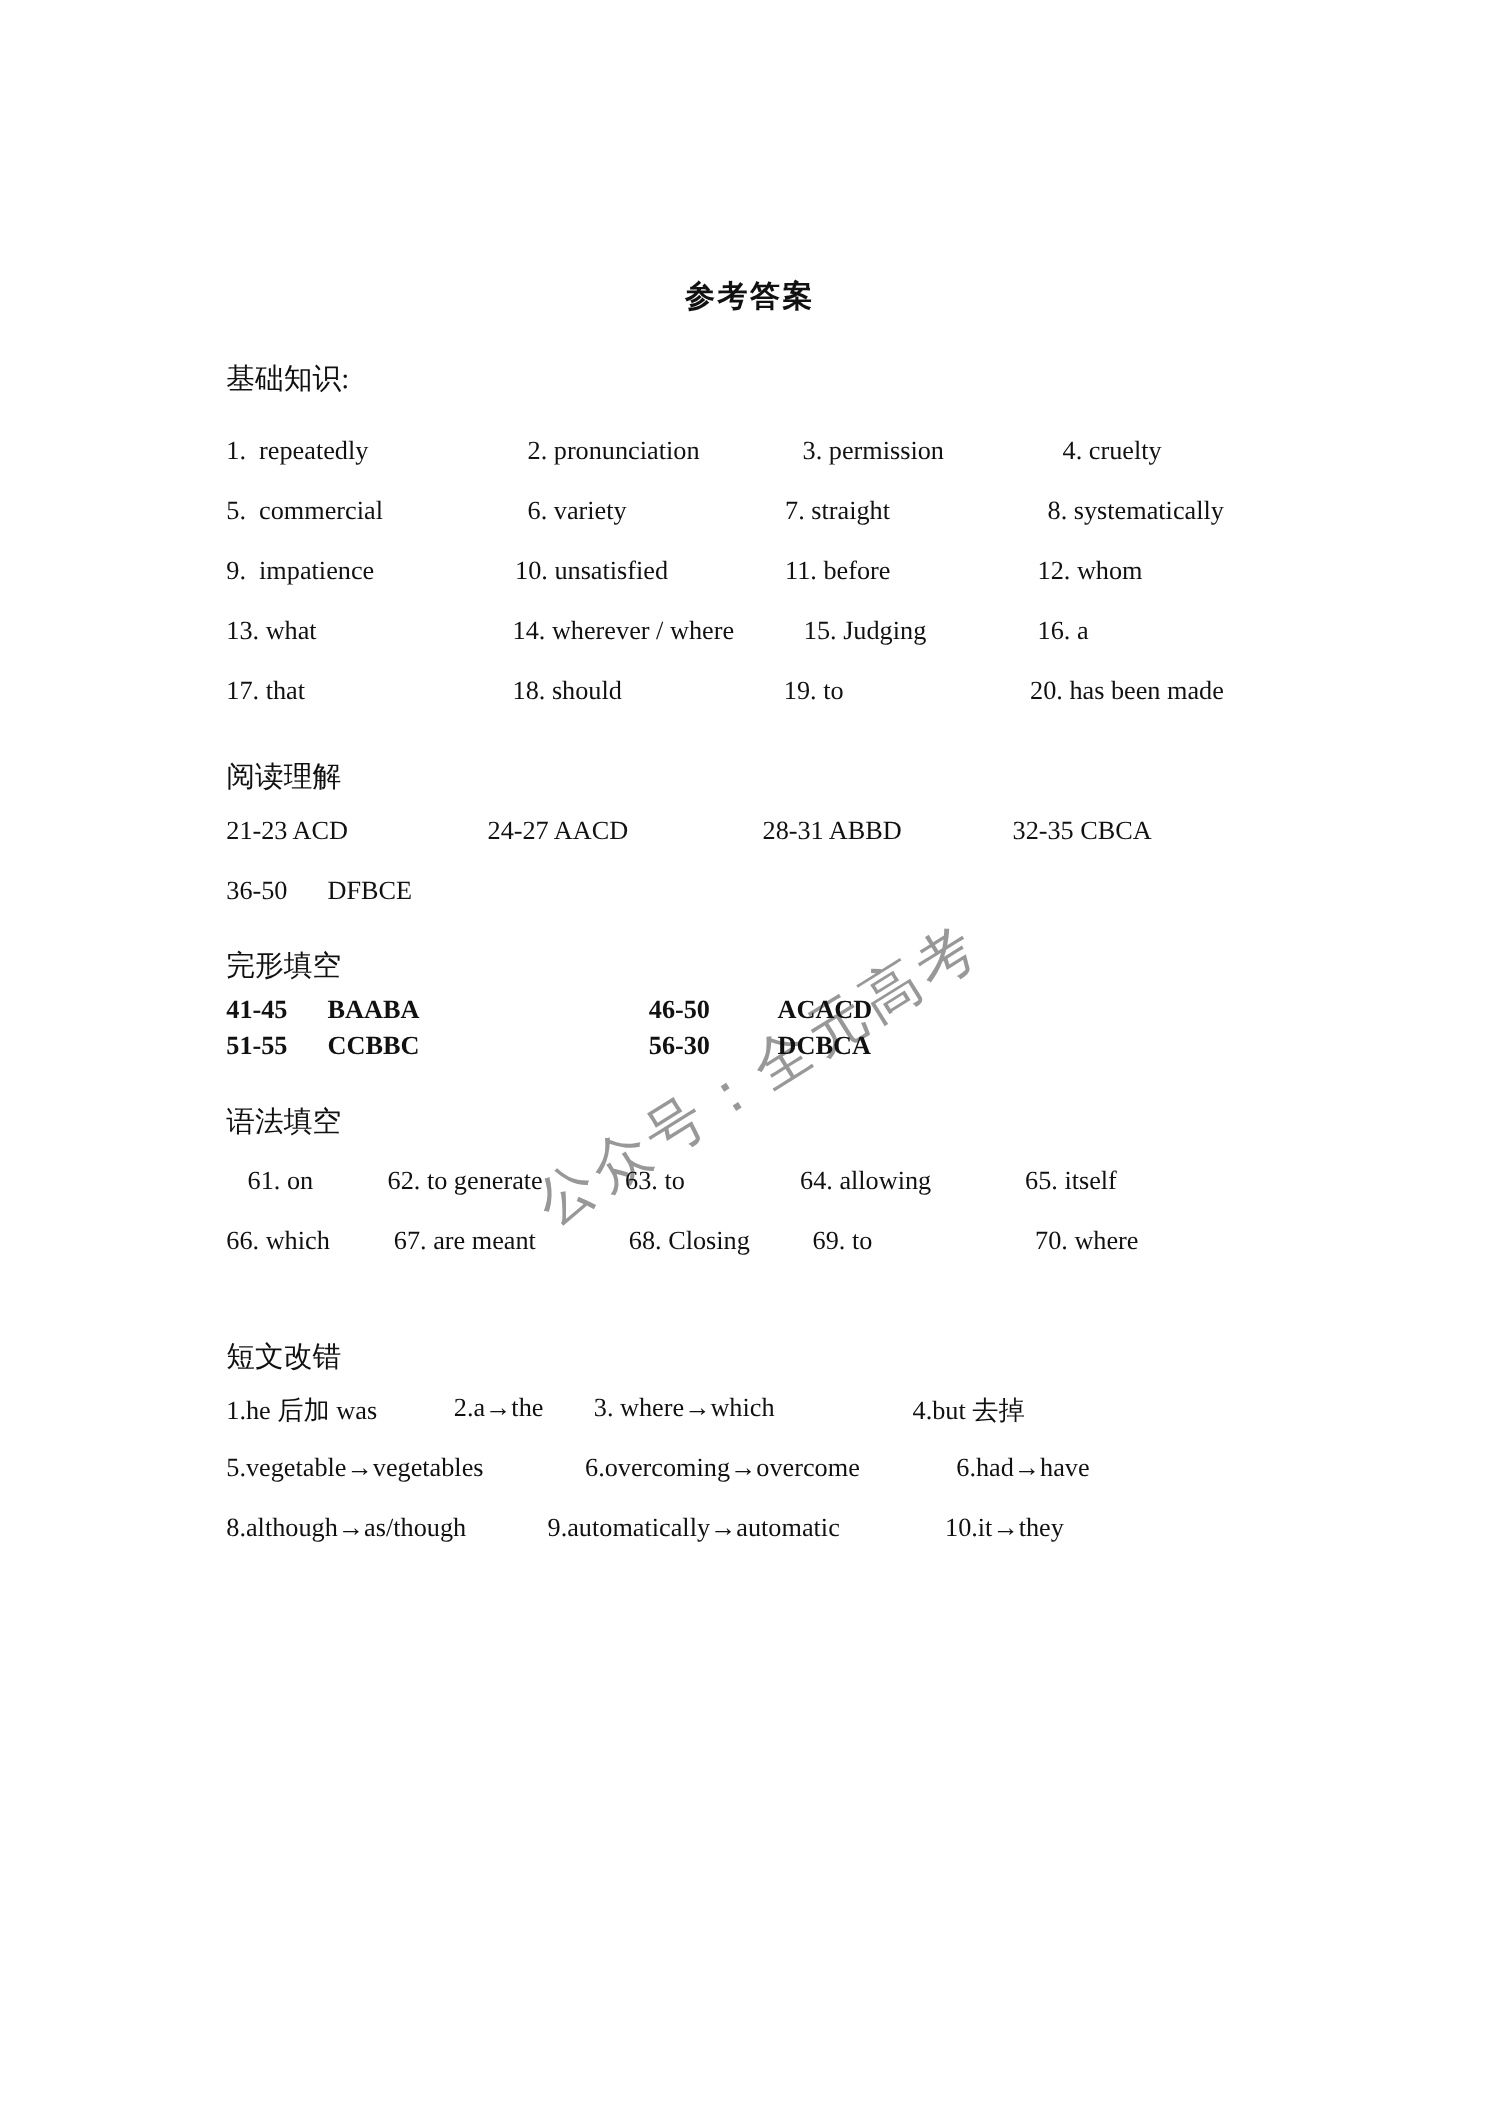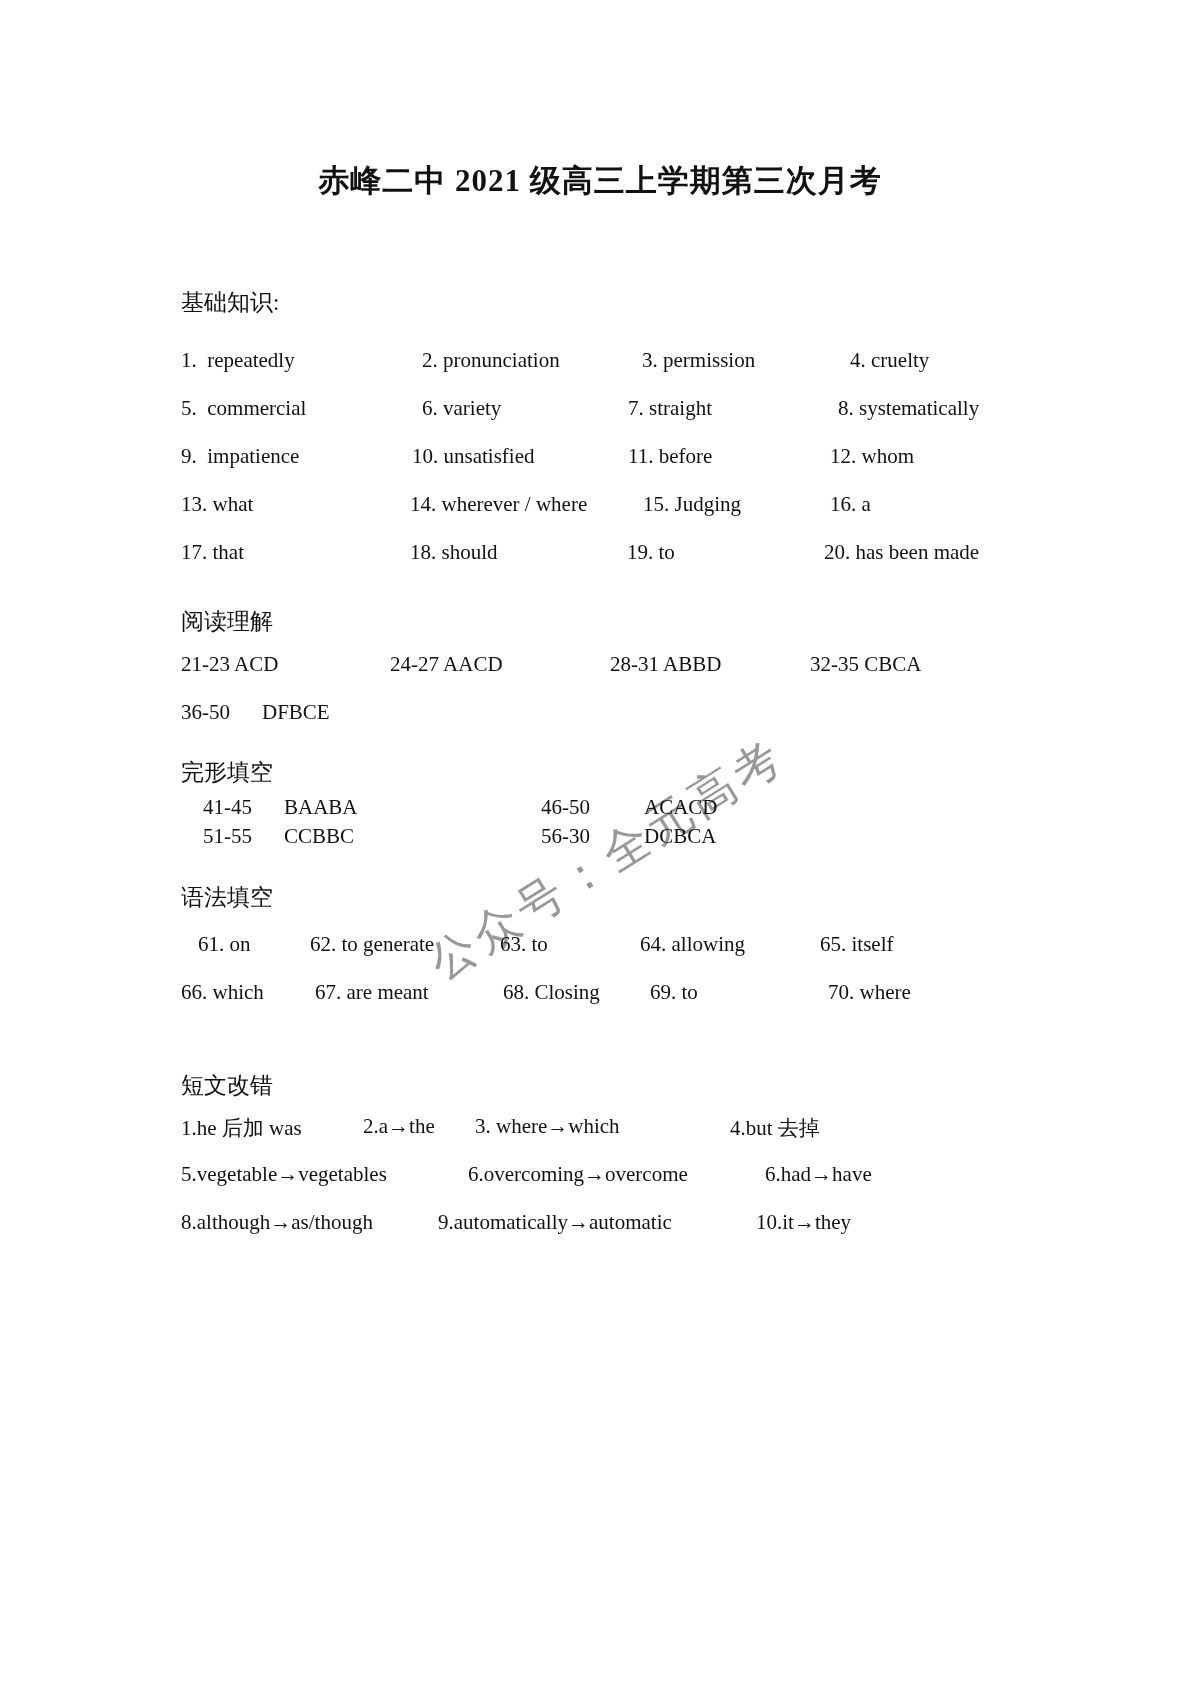--- a/index.html
+++ b/index.html
@@ -7,38 +7,38 @@
     position:relative; width:1200px; height:1698px; margin:0 auto;
     background:#ffffff; overflow:hidden;
     font-family:"Liberation Serif","DejaVu Serif",serif; color:#111;
   }
   .abs { position:absolute; white-space:pre; z-index:2; }
   .center { left:0; width:100%; text-align:center; }
   .title { font-size:31px; font-weight:bold; letter-spacing:1px; }
   .subtitle { font-size:24px; font-weight:bold; letter-spacing:2px; }
   .heading { font-size:23px; font-weight:normal; }
   .item { font-size:21px; }
-  .bold { font-weight:normal;margin-left:22px; }
+  .bold { font-weight:bold; }
   .watermark {
     position:absolute; z-index:1;
     left:399px; top:815px; width:460px;
     font-size:46px; letter-spacing:5px; white-space:pre;
     color:#878787; opacity:0.85;
     transform:rotate(-32deg); transform-origin:center center;
     font-family:"Liberation Serif","DejaVu Serif",serif;
   }
 </style>
 </head>
 <body>
 
 <div class="page">
 
   <div class="watermark">公众号：全元高考</div>
 
-  <div class="abs center title" style="top:160px">赤峰二中 2021 级高三上学期第三次月考</div>
+  <div class="abs center subtitle" style="top:221px">参考答案</div>
 
   <div class="abs heading" style="top:287px;left:181px">基础知识:</div>
 
   <span class="abs item" style="top:348px;left:181px">1.  repeatedly</span>
   <span class="abs item" style="top:348px;left:422px">2. pronunciation</span>
   <span class="abs item" style="top:348px;left:642px">3. permission</span>
   <span class="abs item" style="top:348px;left:850px">4. cruelty</span>
 
   <span class="abs item" style="top:396px;left:181px">5.  commercial</span>
   <span class="abs item" style="top:396px;left:422px">6. variety</span>

